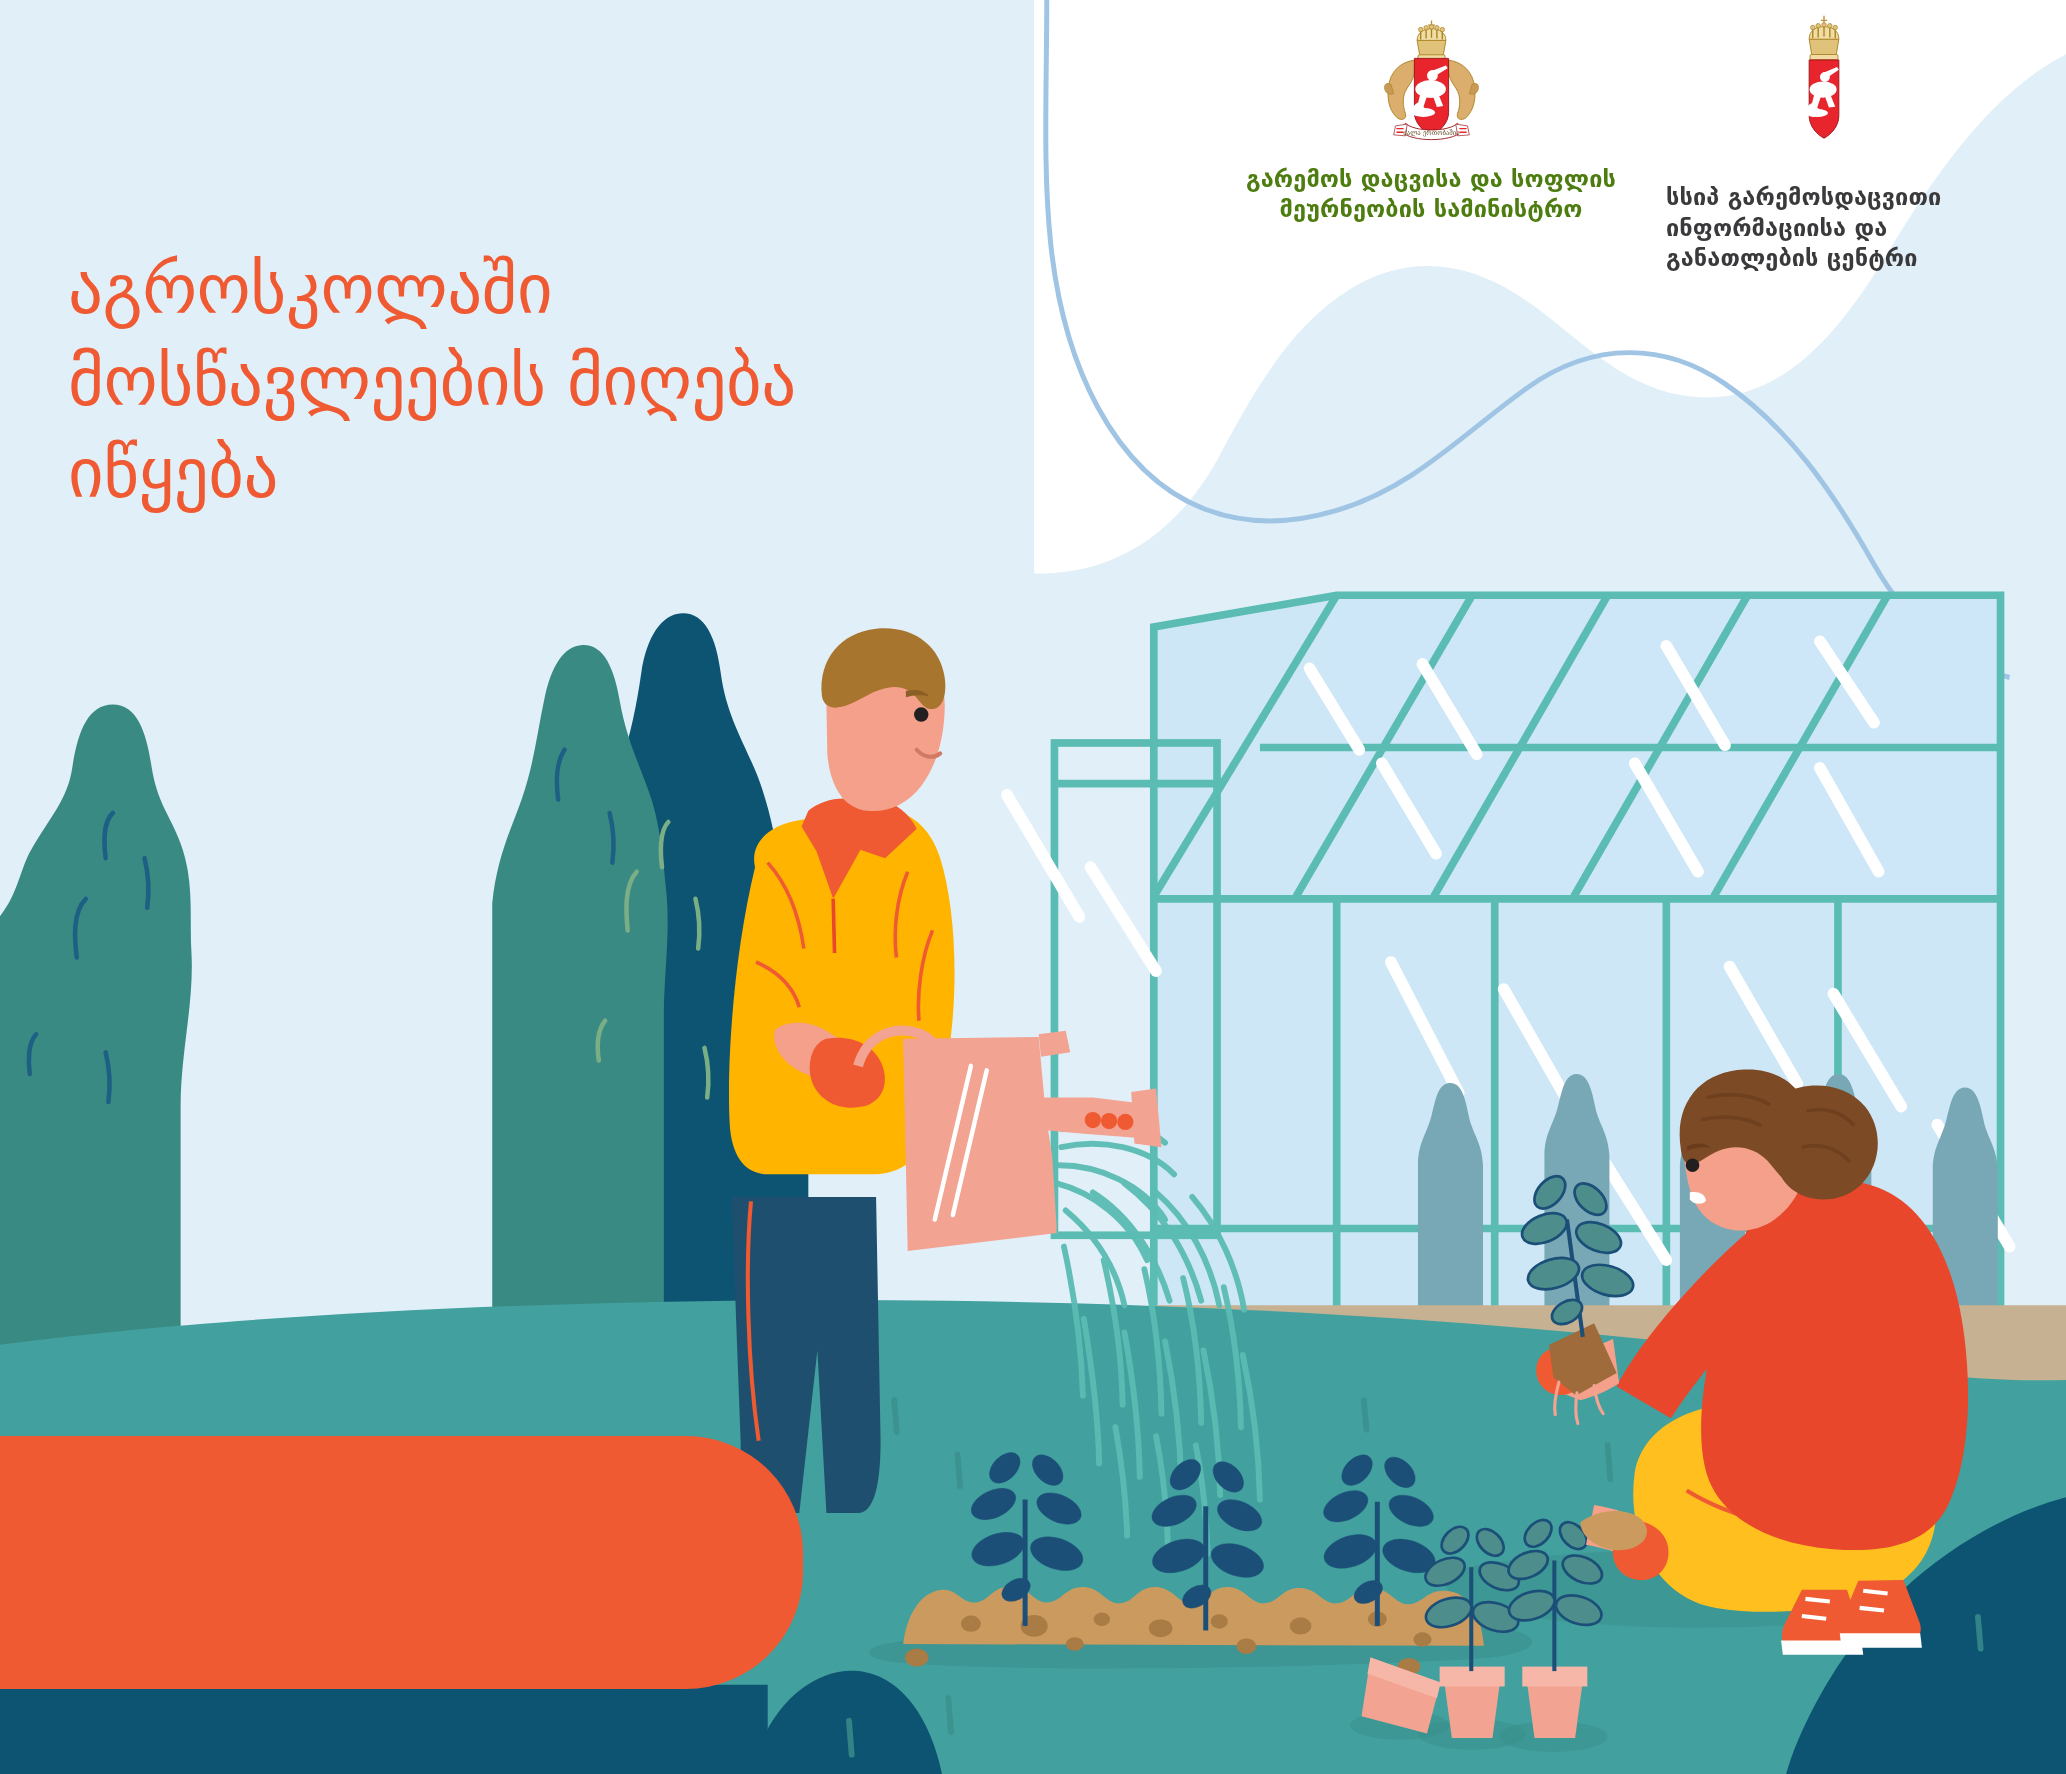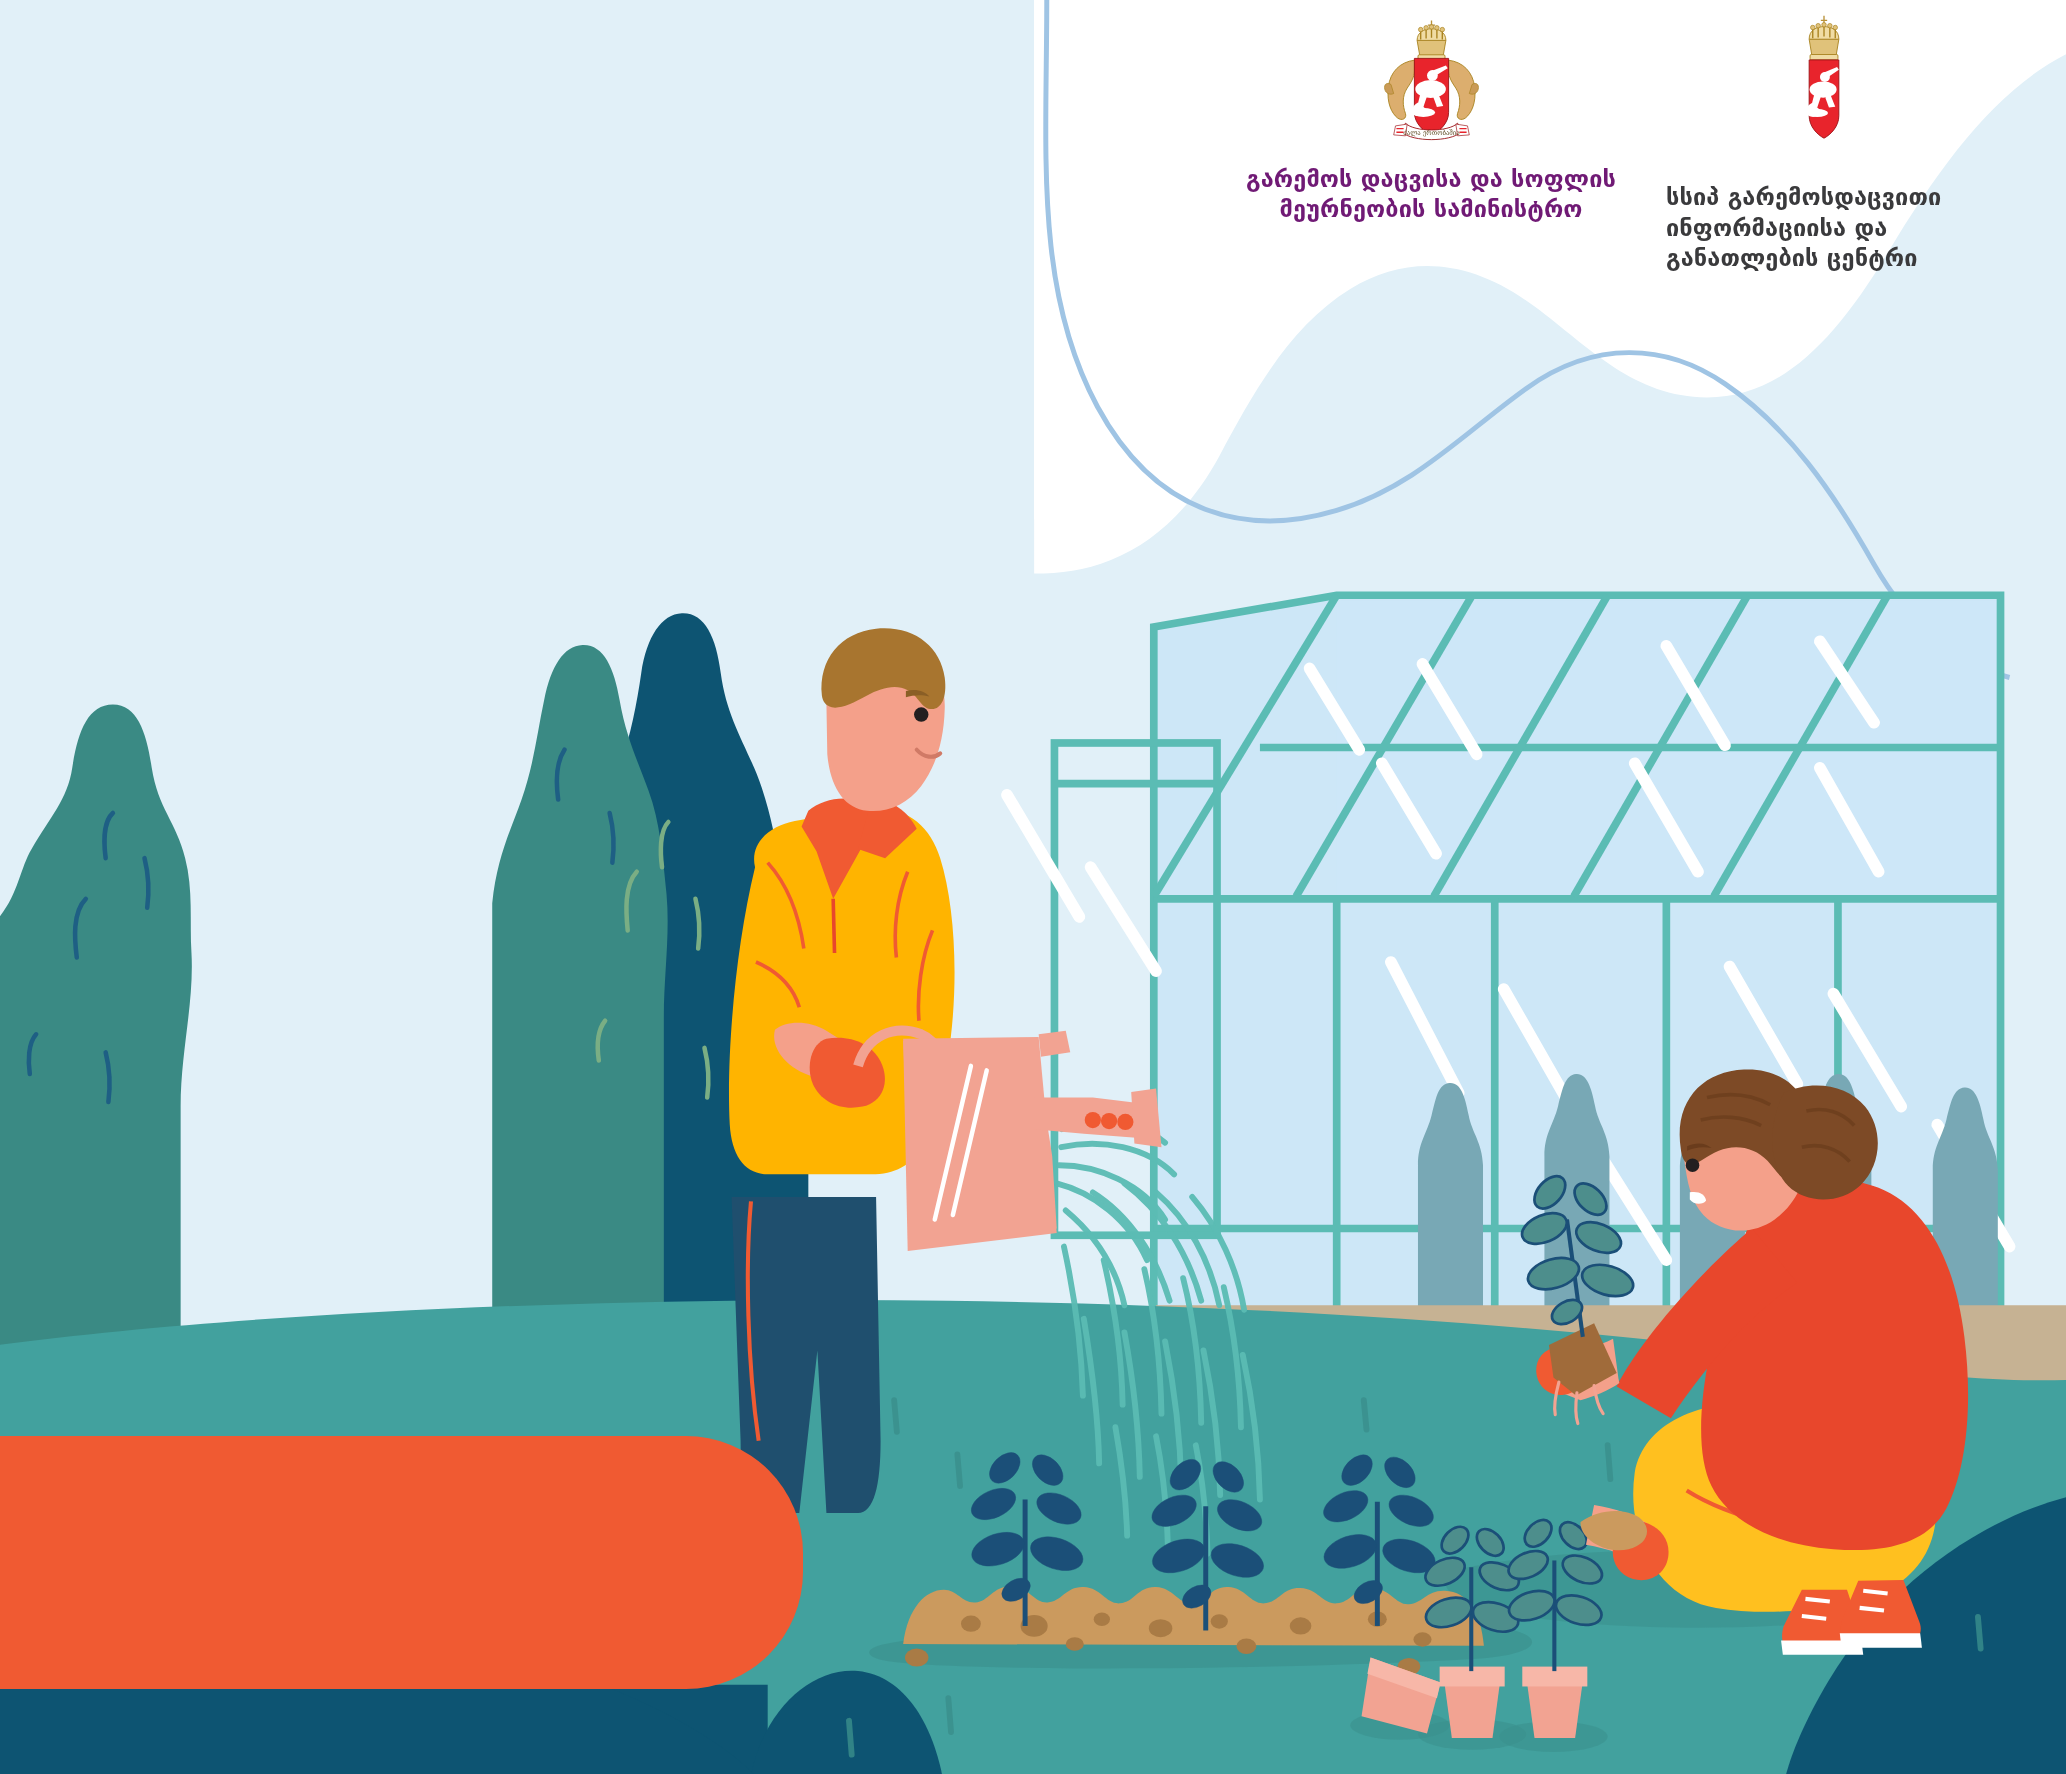--- a/index.html
+++ b/index.html
@@ -12,21 +12,21 @@
   #poster { position:absolute; inset:0; overflow:hidden; }
   #scene { position:absolute; inset:0; width:2066px; height:1775px; }
 
   
   .logo-block {
     position:absolute; text-align:center;
     display:flex; flex-direction:column; align-items:center;
   }
   .logo-block .emblem { display:block; }
   .logo-cap {
-    font-weight:700; color:#701a75;
+    font-weight:700; color:#4d7c0f;
     line-height:1.30; white-space:pre-line;
     letter-spacing:0.1px;
   }
   #logo-ministry { left:1246px; top:17px; width:370px; }
   #logo-ministry .logo-cap { font-size:23.5px; margin-top:11.7px; }
   #logo-center   { left:1666px; top:13.5px; width:316px;gap:20px; }
   #logo-center   .logo-cap { font-size:23.5px; margin-top:13.5px; color:#3a3a3c; text-align:left; width:100%; }
 
   
   #headline {
@@ -580,17 +580,20 @@
         <path d="M95 130 L124 118 L128 124 L101 142 Z"></path>
         <path d="M68 198 C56 204 52 216 58 224 C66 232 84 228 90 216 Z"></path>
         <ellipse cx="80" cy="220" rx="24" ry="9"></ellipse>
       </g>
     </svg>
     <div class="logo-cap">სსიპ გარემოსდაცვითი
 ინფორმაციისა და
 განათლების ცენტრი</div>
   </div>
 
+  <div id="headline">აგროსკოლაში
+მოსწავლეების მიღება
+იწყება</div>
 
   <div id="deadline-banner"></div>
 
 </div>
 
 
 </body></html>

